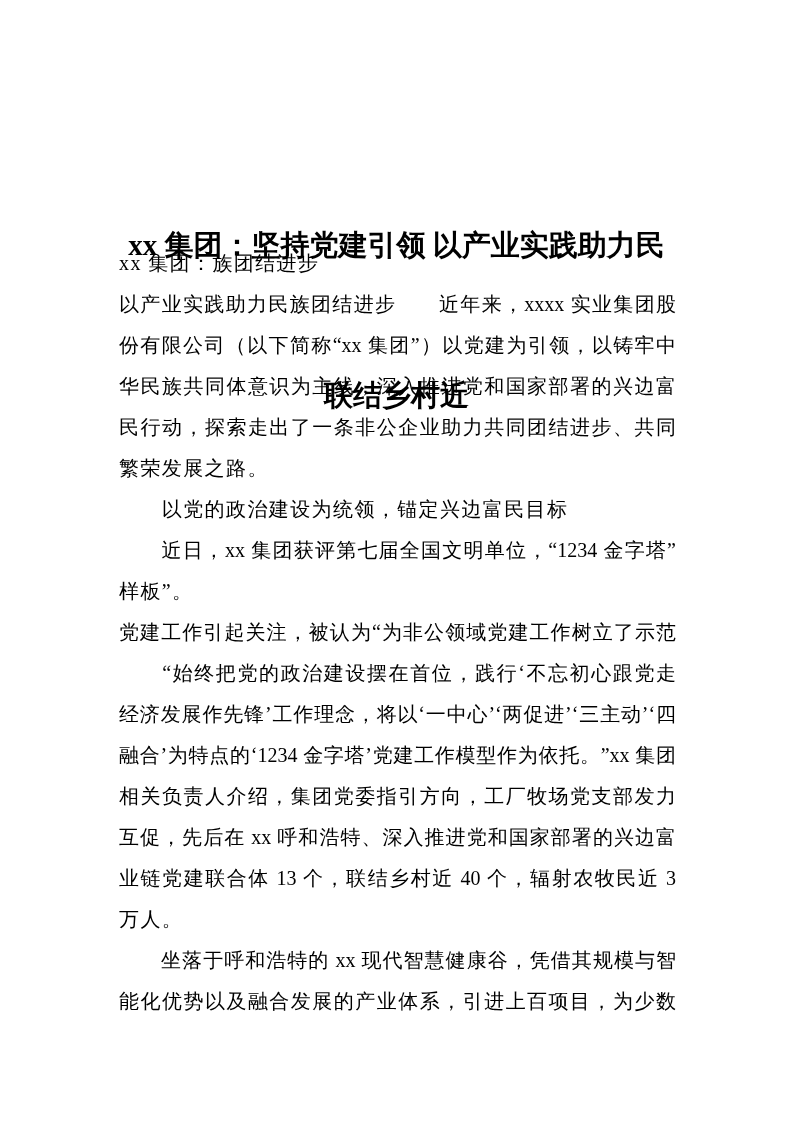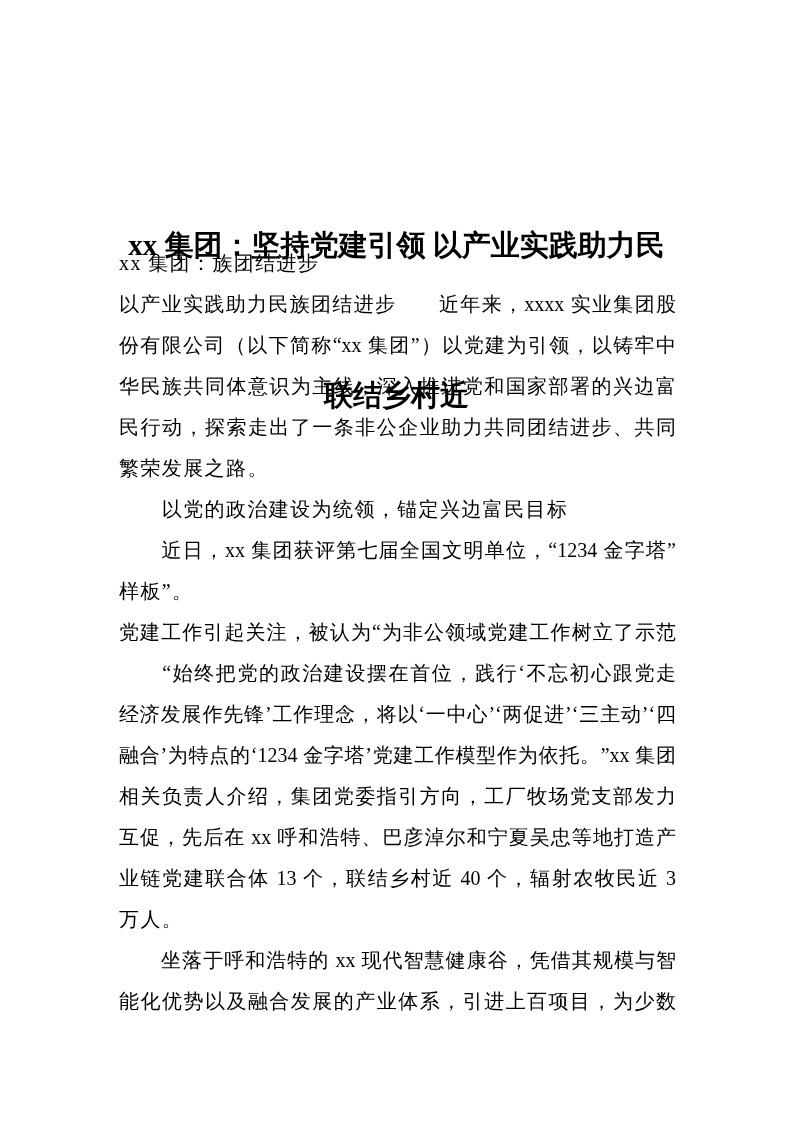--- a/index.html
+++ b/index.html
@@ -64,19 +64,19 @@
       <div class="line justify">民行动，探索走出了一条非公企业助力共同团结进步、共同</div>
       <div class="line short">繁荣发展之路。</div>
       <div class="line short">　　以党的政治建设为统领，锚定兴边富民目标</div>
       <div class="line justify">　　近日，xx 集团获评第七届全国文明单位，“1234 金字塔”</div>
       <div class="line short">样板”。</div>
       <div class="line justify">党建工作引起关注，被认为“为非公领域党建工作树立了示范</div>
       <div class="line justify">　　“始终把党的政治建设摆在首位，践行‘不忘初心跟党走</div>
       <div class="line justify">经济发展作先锋’工作理念，将以‘一中心’‘两促进’‘三主动’‘四</div>
       <div class="line justify">融合’为特点的‘1234 金字塔’党建工作模型作为依托。”xx 集团</div>
       <div class="line justify">相关负责人介绍，集团党委指引方向，工厂牧场党支部发力</div>
-      <div class="line justify">互促，先后在 xx 呼和浩特、巴彦淖尔和宁夏吴忠等地打造产</div>
+      <div class="line justify">互促，先后在 xx 呼和浩特、深入推进党和国家部署的兴边富</div>
       <div class="line justify">业链党建联合体 13 个，联结乡村近 40 个，辐射农牧民近 3</div>
       <div class="line short">万人。</div>
       <div class="line justify">　　坐落于呼和浩特的 xx 现代智慧健康谷，凭借其规模与智</div>
       <div class="line justify">能化优势以及融合发展的产业体系，引进上百项目，为少数</div>
     </div>
 </div>
 
 </body></html>

